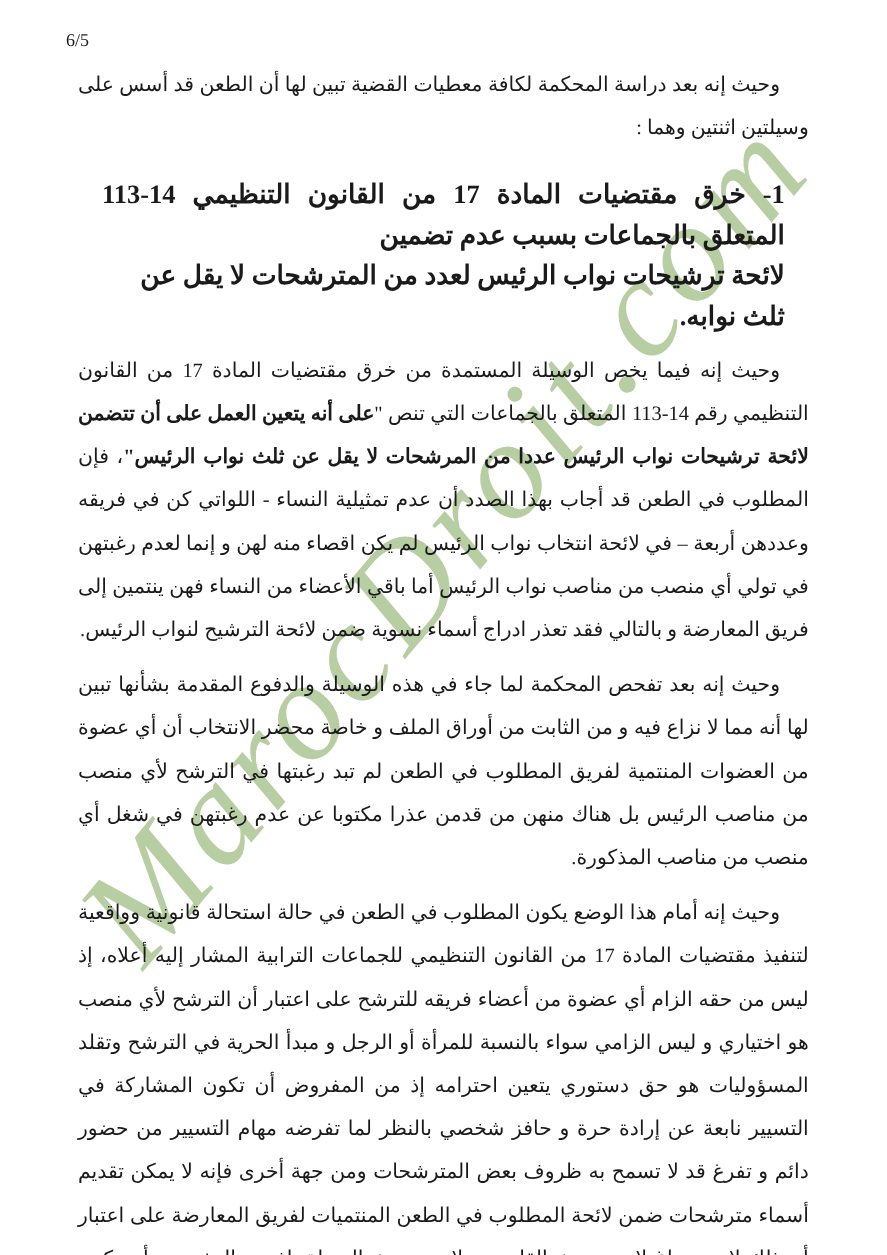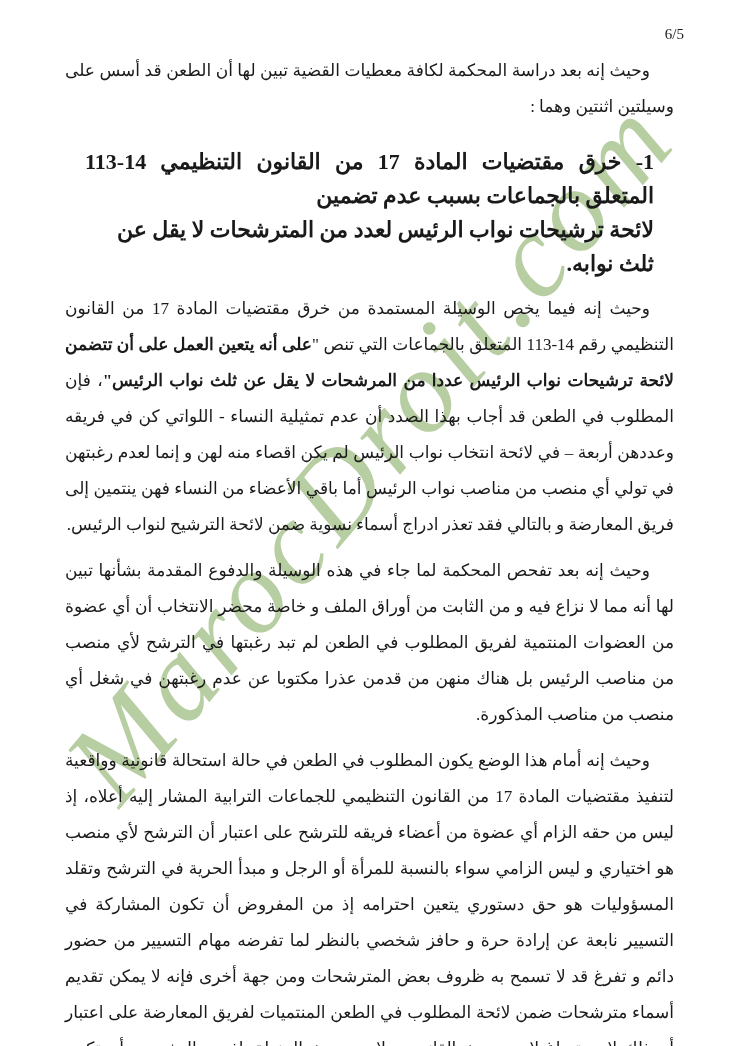--- a/index.html
+++ b/index.html
@@ -27,21 +27,21 @@
     opacity:0.95;
     direction:ltr;
     user-select:none;
   }
   .content{
     position:relative;
     z-index:1;
     padding:26px 55px 0 55px;
   }
   .page-number{
-    text-align:right;
+    text-align:left;
     font-size:15px;
     direction:ltr;
     margin-bottom:2px;
   }
   .body-par{
     margin:10px;
     text-align:justify;
     font-size:17px;
     line-height:36px;
     text-indent:24px;

